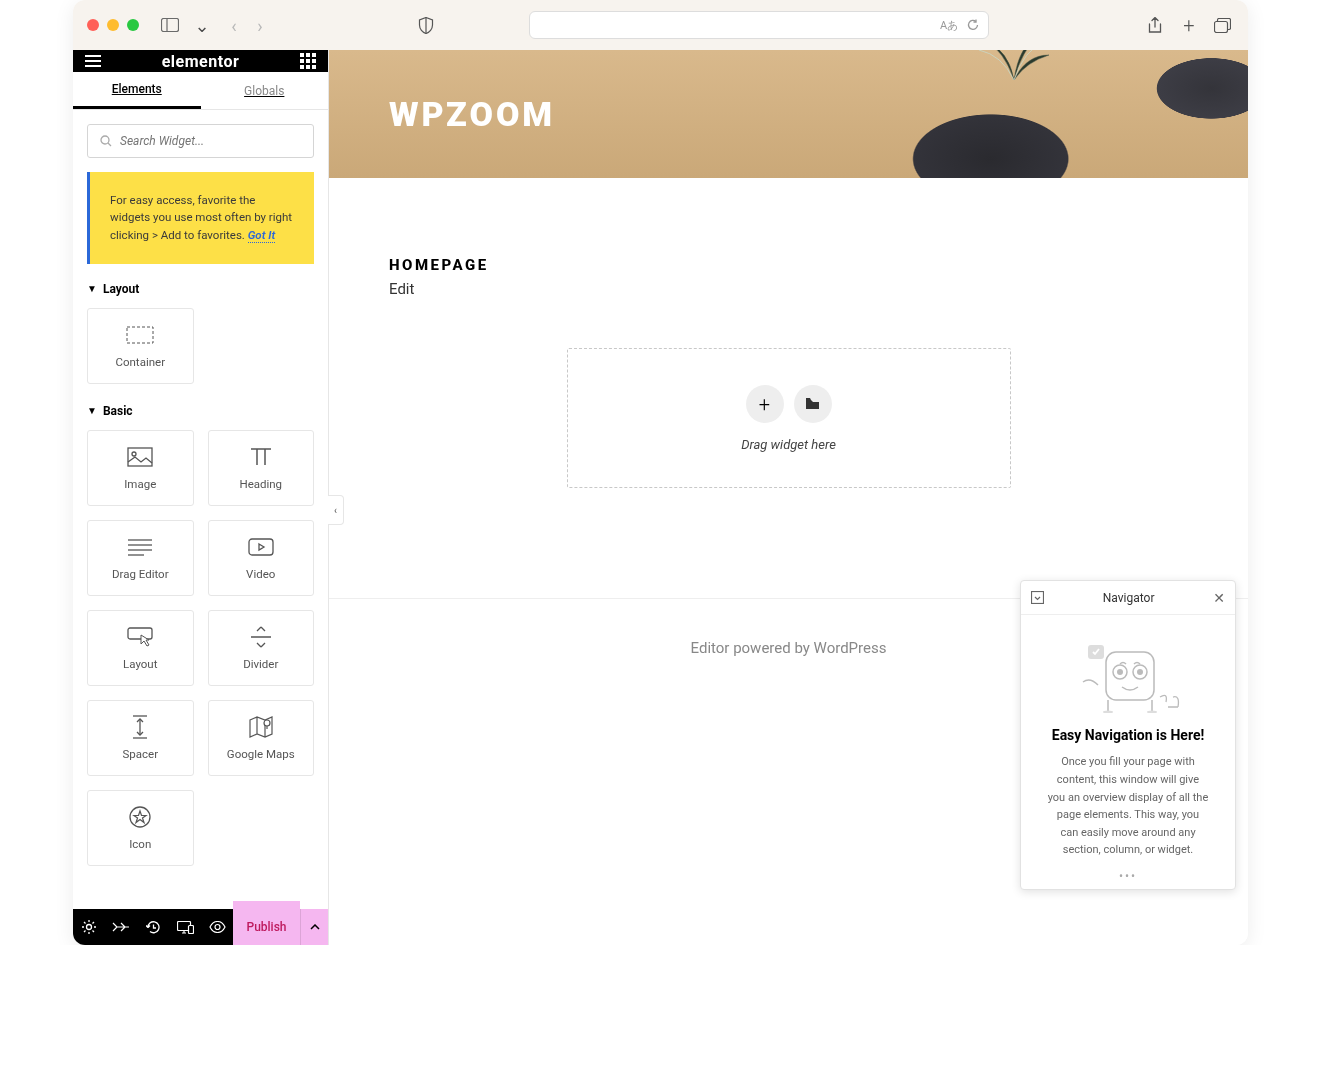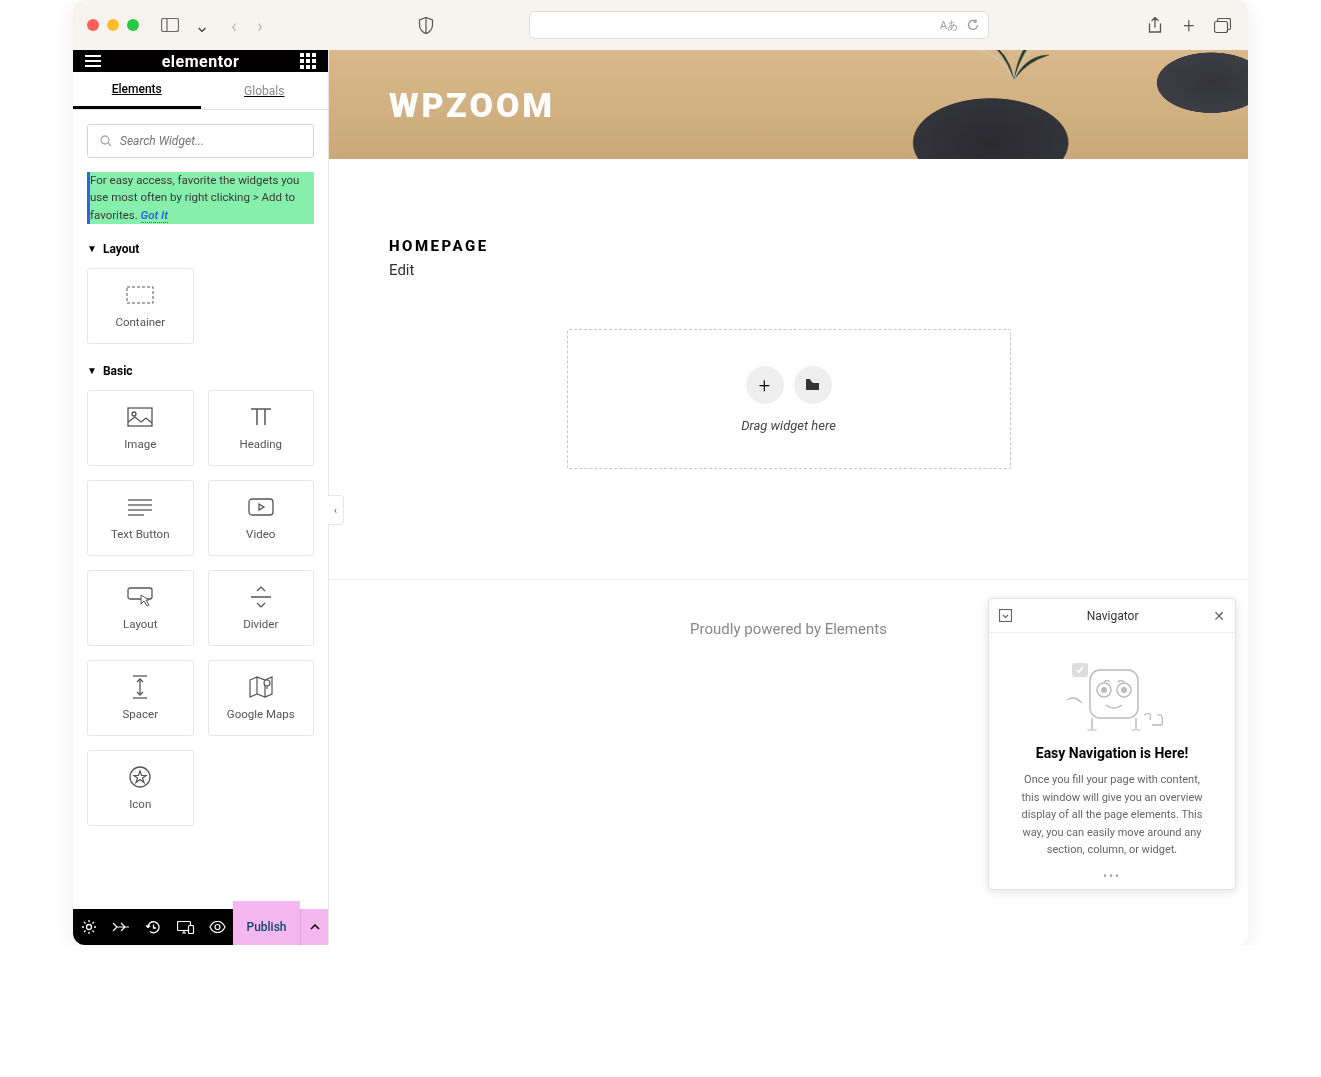--- a/index.html
+++ b/index.html
@@ -25,52 +25,52 @@
 .hamb{display:flex; flex-direction:column; gap:3px;}
 .hamb span{width:16px; height:2px; background:#fff;}
 .grid-btn{display:grid; grid-template-columns:repeat(3,4px); grid-template-rows:repeat(3,4px); gap:2px;}
 .grid-btn span{background:#fff;}
 .tabs{display:flex; height:38px; border-bottom:1px solid #e6e6e6;text-decoration:underline;}
 .tab{flex:1; display:flex; align-items:center; justify-content:center; font-size:12px; color:#888;}
 .tab.active{color:#000; font-weight:500; border-bottom:3px solid #000;}
 .panel-body{flex:1; overflow-y:auto; padding:14px;}
 .search{height:34px; border:1px solid #d5d5d5; border-radius:3px; display:flex; align-items:center; padding:12px 12px; gap:8px; margin-bottom:14px;}
 .search input{border:none; outline:none; font-size:12px; font-style:italic; flex:1; color:#999;}
-.tip{background:#86efac; border-left:3px solid #2b68d8; padding:0; font-size:11.5px; color:#3a3a3a; line-height:1.5; margin-bottom:18px;}
+.tip{background:#fde047; border-left:3px solid #2b68d8; padding:20px; font-size:11.5px; color:#3a3a3a; line-height:1.5; margin-bottom:18px;}
 .tip a{color:#2b68d8; font-style:italic; font-weight:600; border-bottom:1px dotted #2b68d8; cursor:pointer;}
 .cat{display:flex; align-items:center; gap:6px; font-size:12px; font-weight:700; color:#000; margin:8px 0 12px;}
 .cat .caret{font-size:10px;}
 .widget-grid{display:grid; grid-template-columns:1fr 1fr; gap:14px; margin-bottom:20px;}
 .widget{border:1px solid #e6e6e6; border-radius:3px; height:76px; display:flex; flex-direction:column; align-items:center; justify-content:center; gap:8px; cursor:grab;}
 .widget .wicon{height:24px; display:flex; align-items:center; justify-content:center; color:#555;}
 .widget .wlabel{font-size:11.5px; color:#555;}
 .widget-grid.single{grid-template-columns:1fr 1fr;} .widget-grid.single .widget:nth-child(2){visibility:hidden; border:none;}
 .collapse-handle{position:absolute; left:256px; top:495px; transform:translateX(-1px); width:16px; height:30px; background:#fff; border:1px solid #e6e6e6; border-left:none; border-radius:0 4px 4px 0; display:flex; align-items:center; justify-content:center; font-size:10px; color:#555;}
 .footer-bar{height:36px; background:#000; display:flex; align-items:center;}
 .footer-bar .fi{width:32px; height:36px; display:flex; align-items:center; justify-content:center; color:#fff;}
-.publish{flex:1; background:#f5b7f0; color:#0c4a6e; font-size:12px; height:52px; display:flex; align-items:center; justify-content:center; font-weight:500;}
+.publish{flex:1; background:#f5b7f0; color:#be185d; font-size:12px; height:52px; display:flex; align-items:center; justify-content:center; font-weight:500;}
 .pub-caret{width:28px; height:36px; background:#f5b7f0; display:flex; align-items:center; justify-content:center; border-left:1px solid rgba(0,0,0,0.1);}
 .main{flex:1; display:flex; flex-direction:column; background:#fff; overflow:auto;}
-.hero{height:109px; background:linear-gradient(180deg,#2d2517, #7a6a4a); position:relative; display:flex; align-items:center; padding-left:60px;}
+.hero{height:128px; background:linear-gradient(180deg,#2d2517, #7a6a4a); position:relative; display:flex; align-items:center; padding-left:60px;}
 .hero-img{position:absolute; inset:0; background:
   radial-gradient(ellipse 140px 80px at 72% 85%, #2a2a2f 0%, #33333a 55%, transparent 56%),
   radial-gradient(ellipse 90px 50px at 96% 30%, #34343a 0%, #3d3d45 60%, transparent 61%),
   linear-gradient(180deg,#d9b98c 0%, #caa878 100%);
   }
 .hero-title{position:relative; color:#fff; font-weight:900; font-size:34px; letter-spacing:3px;}
 .leaves{position:absolute; top:-30px; left:68%; width:120px; height:60px;}
 .pg{padding:78px 60px 20px;}
 .pg h2{font-size:15px; letter-spacing:2.5px; font-weight:800; margin-bottom:6px;}
 .pg .edit{font-size:15px; color:#333;}
 .dropzone{margin:50px auto 80px; width:444px; height:140px; border:1.5px dashed #c8c8c8; border-radius:2px; display:flex; flex-direction:column; align-items:center; justify-content:center; gap:14px;}
 .dz-btns{display:flex; gap:10px;}
 .dz-btn{width:38px; height:38px; border-radius:50%; background:#eee; display:flex; align-items:center; justify-content:center; font-size:16px;}
 .dz-text{font-size:13px; font-style:italic; color:#444;}
 .site-footer{padding:40px 0 100px; text-align:center; color:#888; font-size:15px; border-top:1px solid #eee; margin-top:10px;}
-.navigator{position:absolute; right:12px; bottom:55px; width:248px; background:#fff; border:1px solid #e2e2e2; border-radius:4px; box-shadow:0 2px 10px rgba(0,0,0,0.12); z-index:50;}
+.navigator{position:absolute; right:12px; bottom:55px; width:216px; background:#fff; border:1px solid #e2e2e2; border-radius:4px; box-shadow:0 2px 10px rgba(0,0,0,0.12); z-index:50;}
 .nav-head{height:34px; border-bottom:1px solid #eee; display:flex; align-items:center; padding:0 10px;}
 .nav-head .nt{flex:1; text-align:center; font-size:12px; color:#333;}
 .nav-body{padding:18px 26px 10px; text-align:center;}
 .nav-ill{height:80px; display:flex; align-items:flex-end; justify-content:center; margin-bottom:14px;}
 .nav-body h3{font-size:14px; font-weight:700; margin-bottom:10px;}
 .nav-body p{font-size:11px; color:#666; line-height:1.6;}
 .nav-dots{text-align:center; color:#aaa; padding:0 0 6px; font-size:12px; letter-spacing:2px;}
 svg{display:block;}
 ::-webkit-scrollbar { width: 7px; height: 7px; }
 ::-webkit-scrollbar-thumb { background: rgba(0,0,0,.18); border-radius: 4px; }
@@ -206,21 +206,21 @@
           </div>
           <div class="widget">
             <div class="wicon">
                 <svg width="24" height="18" viewBox="0 0 24 18">
                   <line x1="0" y1="2" x2="24" y2="2" stroke="#555" stroke-width="1.3"></line>
                   <line x1="0" y1="7" x2="24" y2="7" stroke="#555" stroke-width="1.3"></line>
                   <line x1="0" y1="12" x2="24" y2="12" stroke="#555" stroke-width="1.3"></line>
                   <line x1="0" y1="17" x2="16" y2="17" stroke="#555" stroke-width="1.3"></line>
                 </svg>
               </div>
-            <div class="wlabel">Text Button</div>
+            <div class="wlabel">Drag Editor</div>
           </div>
           <div class="widget">
             <div class="wicon">
                 <svg width="26" height="18" viewBox="0 0 26 18">
                   <rect x="1" y="1" width="24" height="16" rx="3" fill="none" stroke="#555" stroke-width="1.3"></rect>
                   <path d="M11 6 L16 9 L11 12 Z" fill="none" stroke="#555" stroke-width="1.3"></path>
                 </svg>
               </div>
             <div class="wlabel">Video</div>
           </div>
@@ -332,21 +332,21 @@
             <div class="dz-btn" style="font-size:20px; font-weight:300;">+</div>
             <div class="dz-btn">
               <svg width="15" height="13" viewBox="0 0 15 13">
                   <path d="M1 3 L6 3 L8 5 L14 5 V12 H1 Z M1 3 V1 H5 L6 3" fill="#333"></path>
                 </svg>
             </div>
           </div>
           <div class="dz-text">Drag widget here</div>
         </div>
       </div>
-      <div class="site-footer">Proudly powered by Elements</div>
+      <div class="site-footer">Editor powered by WordPress</div>
     </div>
   </div>
 
   <div class="collapse-handle">‹</div>
 
   <div class="navigator">
     <div class="nav-head">
       <span>
           <svg width="13" height="13" viewBox="0 0 13 13">
             <rect x="0.5" y="0.5" width="12" height="12" fill="none" stroke="#666" stroke-width="1.2"></rect>

